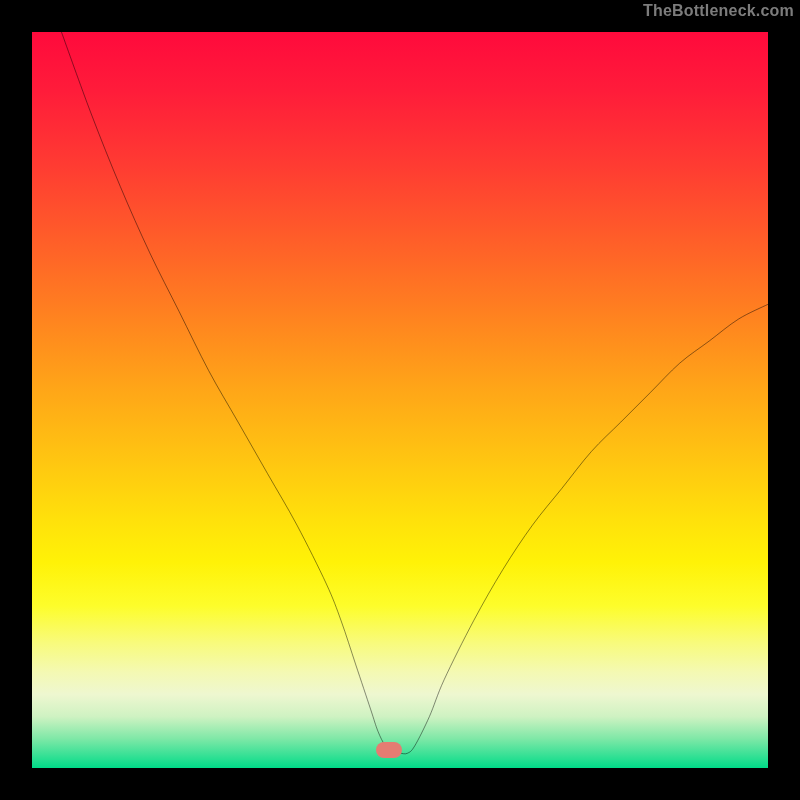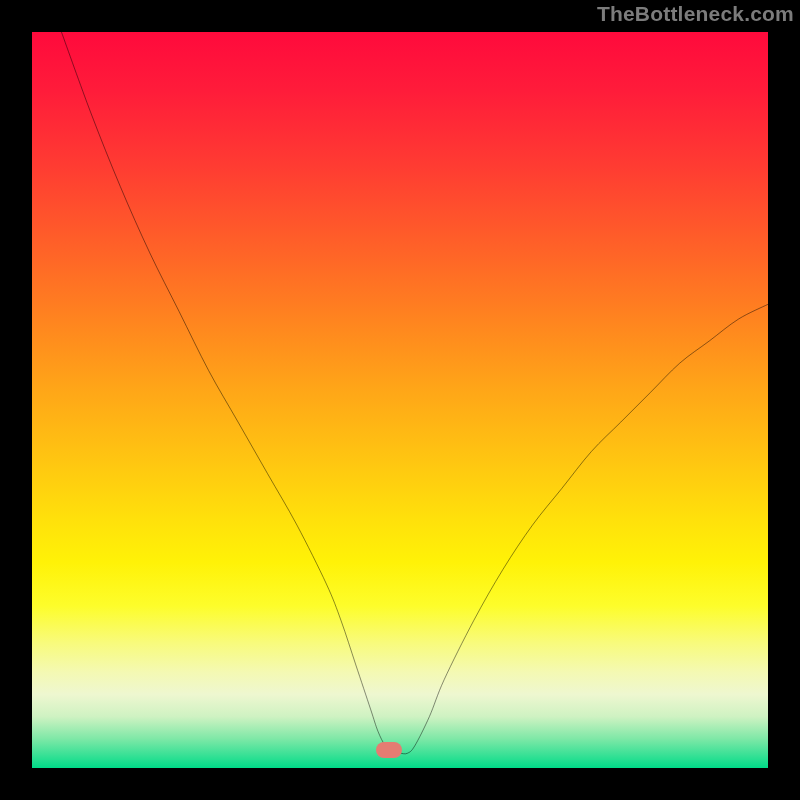--- a/index.html
+++ b/index.html
@@ -48,21 +48,21 @@
   .marker {
     position: absolute;
     background: #e57c72;
     border-radius: 8px;
   }
   .source {
     position: absolute;
     right: 6px;
     top: 2px;
     font-family: Arial, Helvetica, sans-serif;
-    font-size: 21px;
+    font-size: 16px;
     font-weight: 600;
     color: #7c7c7c;
     letter-spacing: 0.2px;
     user-select: none;
   }
 </style>
 </head>
 <body>
 
 <div class="stage">

